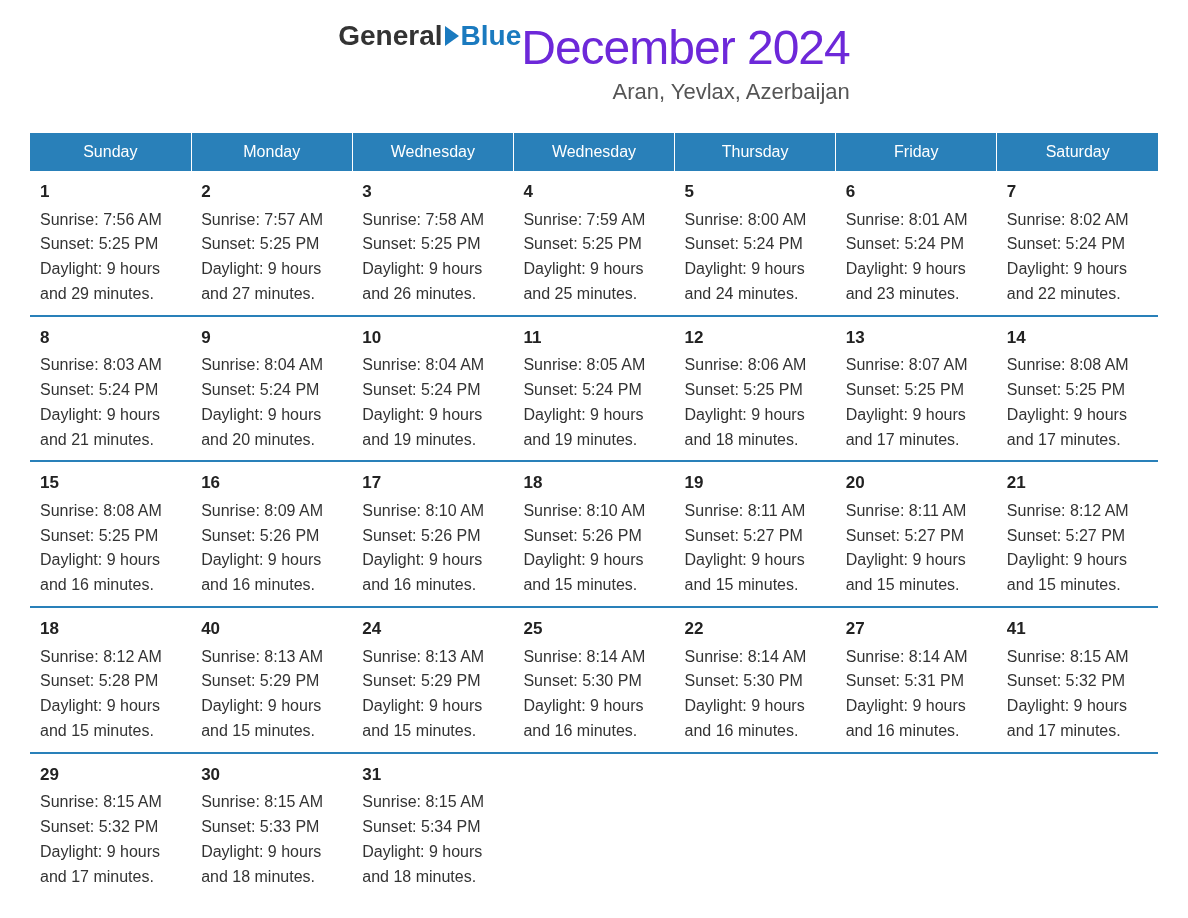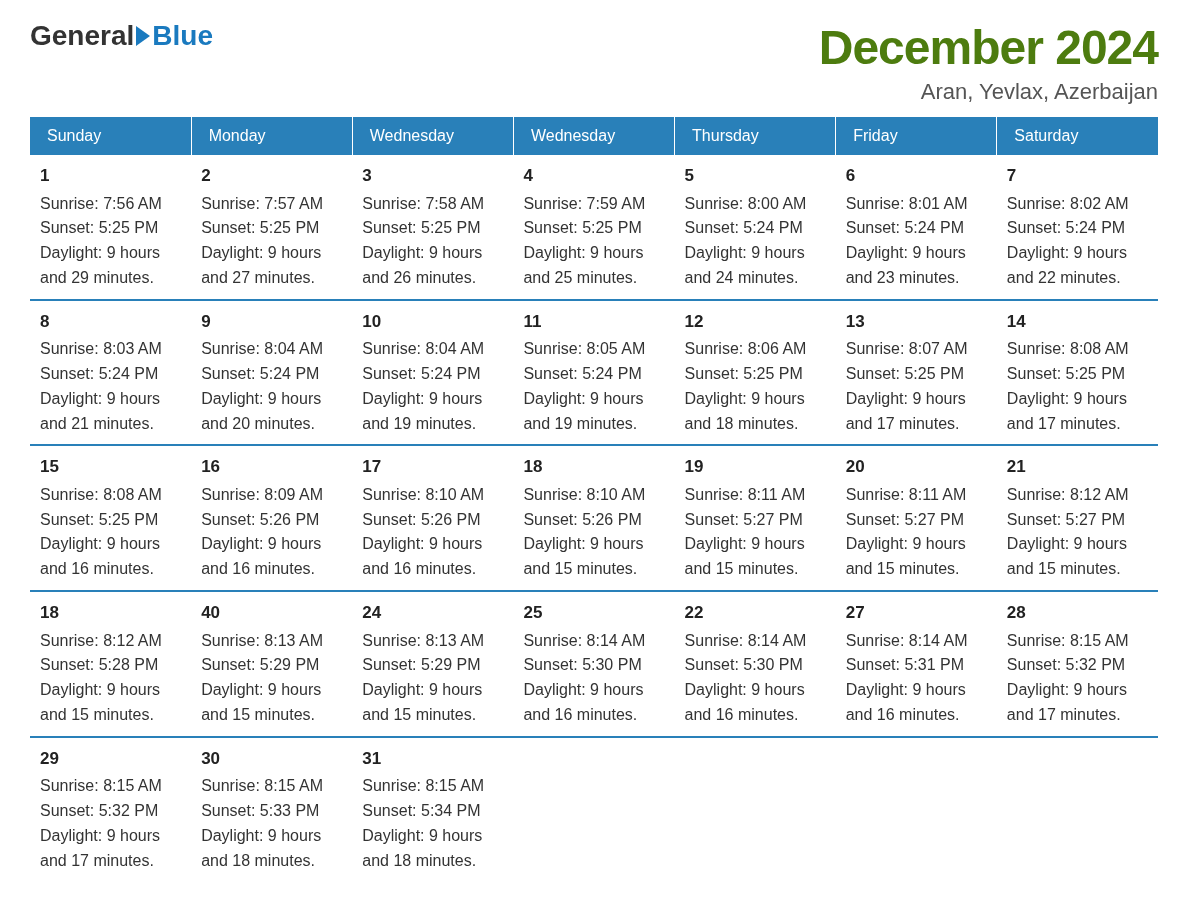--- a/index.html
+++ b/index.html
@@ -5,23 +5,23 @@
     * { box-sizing: border-box; margin: 0; padding: 0; }
     body {
       font-family: Arial, sans-serif;
       background: #fff;
       width: 1188px;
       min-height: 918px;
       padding: 20px 30px;
     }
     .header {
       display: flex;
-      justify-content: space-between;
+      justify-content: center;
       align-items: flex-start;
-      margin-bottom: 12px;
+      margin-bottom: 28px;
     }
     .logo {
       display: flex;
       flex-direction: column;
       align-items: flex-start;
     }
     .logo-text {
       font-size: 28px;
       font-weight: bold;
       color: #333;
@@ -41,41 +41,41 @@
     .logo-blue {
       color: #1a7abf;
       font-size: 28px;
       font-weight: bold;
     }
     .title-block {
       text-align: right;
     }
     .month-title {
       font-size: 48px;
-      font-weight: bold;
-      color: #4d7c0f;
+      font-weight: normal;
+      color: #6d28d9;
       letter-spacing: -1px;
     }
     .location {
       font-size: 22px;
       color: #555;
       margin-top: 4px;
     }
     table {
       width: 100%;
       border-collapse: collapse;
     }
     thead tr {
       background-color: #2980b9;
     }
     thead th {
       color: #fff;
       font-size: 16px;
       font-weight: normal;
-      text-align: left;
+      text-align: center;
       padding: 10px 17px;
       border-right: 1px solid #fff;
     }
     thead th:last-child { border-right: none; margin-top: 32px; }
     tbody tr {
       border-bottom: 2px solid #2980b9;
     }
     tbody td {
       vertical-align: top;
       padding: 8px 10px;
@@ -350,21 +350,21 @@
         </td>
         <td>
           <span class="day-number">27</span>
           <div class="day-info">
             Sunrise: 8:14 AM<br>
             Sunset: 5:31 PM<br>
             Daylight: 9 hours and 16 minutes.
           </div>
         </td>
         <td>
-          <span class="day-number">28</span>
+          <span class="day-number">41</span>
           <div class="day-info">
             Sunrise: 8:15 AM<br>
             Sunset: 5:32 PM<br>
             Daylight: 9 hours and 17 minutes.
           </div>
         </td>
       </tr>
       <tr>
         <td>
           <span class="day-number">29</span>

